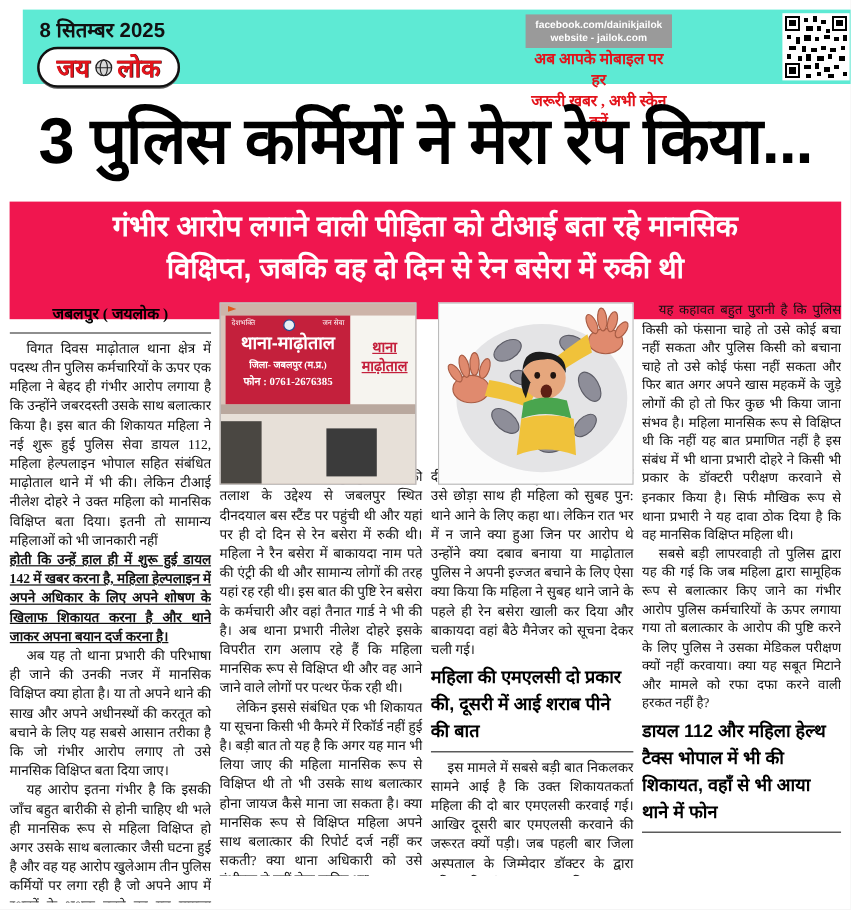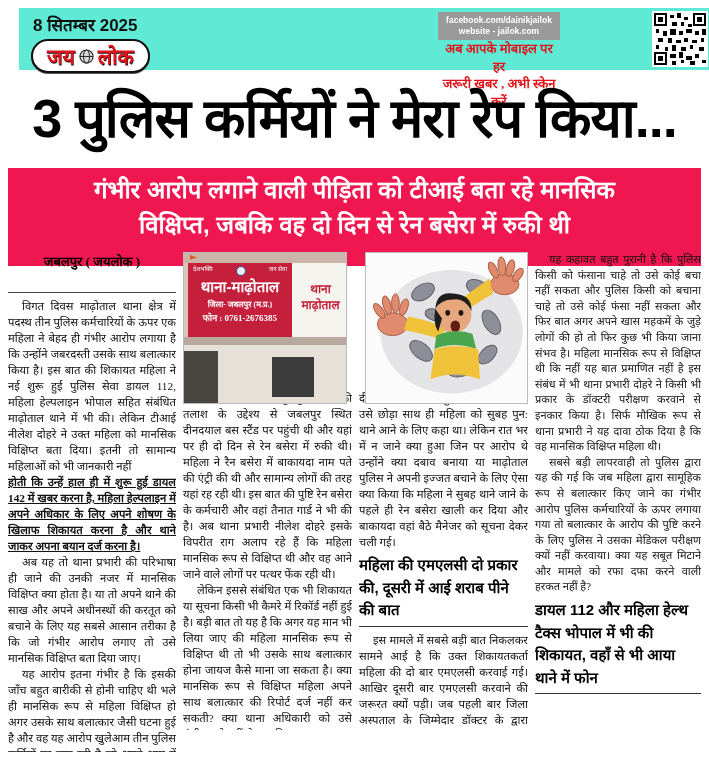--- a/index.html
+++ b/index.html
@@ -23,41 +23,41 @@
   
   .strap { position:absolute; left:8px; top:168px; width:693px; height:98px; background:#f0164f; color:#ffffff; text-align:center; font-weight:bold; font-size:24px; line-height:1.45; padding:5px 6px; font-family:"Liberation Sans", sans-serif; }
 
   
   .bodywrap { position:absolute; left:8px; top:252px; width:693px; height:500px; display:flex; gap:7px; }
   .col { overflow:hidden; }
   .col1 { width:168px; height:500px; }
   .midwrap { width:345px; height:500px; }
   .col4 { width:166px; height:500px; }
 
-  .dateline { text-align:center; font-weight:bold; font-size:13px; padding-bottom:22px; border-bottom:1px solid #444; margin-bottom:5px; }
+  .dateline { text-align:center; font-weight:bold; font-size:13px; padding-bottom:7px; border-bottom:1px solid #444; margin-bottom:5px; }
   p.para { font-size:11.3px; line-height:16px; text-align:justify; text-indent:14px; color:#111; }
   p.noindent { text-indent:0; }
   p.emph { font-weight:bold; text-decoration:underline; text-indent:0; }
 
   .images-row { display:flex; gap:18px; height:132px; margin-bottom:6px; }
   .photo { width:169px; height:152px; position:relative; overflow:hidden; border:1px solid #bbb; }
   .midcols { display:flex; gap:7px; height:340px; }
   .col2, .col3 { width:169px; height:340px; overflow:hidden; }
 
   
   .ps { background:#d9c4ba; }
   .ps .wallstrip { position:absolute; left:0; top:0; width:100%; height:10px; background:#cdb4a9; }
   .ps .sign { position:absolute; left:4px; top:10px; width:161px; height:74px; display:flex; }
   .ps .sign-red { width:104px; background:#c4203c; color:#fff; text-align:center; padding-top:2px; }
   .ps .motto { display:flex; justify-content:space-between; padding:0 5px; font-size:6px; color:#fff; }
   .ps .emblem { width:10px; height:10px; border-radius:50%; background:#e8eef5; border:1px solid #2a4d8f; margin-top:1px; }
   .ps .sign-title { font-size:15px; font-weight:bold; line-height:1.2; margin-top:2px; font-family:"Liberation Sans", sans-serif; }
   .ps .sign-sub { font-size:8px; font-weight:bold; margin-top:2px; }
   .ps .sign-phone { font-size:9px; font-weight:bold; margin-top:2px; color:#fff; }
-  .ps .sign-white { width:57px; background:#f6f4ef; color:#c4203c; text-align:center; font-weight:bold; font-size:12px; line-height:1.35; padding-top:18px; font-family:"Liberation Sans", sans-serif; }
+  .ps .sign-white { width:57px; background:#f6f4ef; color:#c4203c; text-align:center; font-weight:bold; font-size:12px; line-height:1.35; padding-top:18px; font-family:"Liberation Sans", sans-serif;text-decoration:underline; }
   .ps .flag { position:absolute; left:6px; top:2px; width:7px; height:8px; background:#e05a1e; clip-path:polygon(0 0,100% 30%,0 60%); }
   .ps .ledge { position:absolute; left:0; top:84px; width:100%; height:8px; background:#b9a89e; }
   .ps .wall2 { position:absolute; left:0; top:92px; width:100%; height:60px; background:#e7e0d8; }
   .ps .window { position:absolute; left:88px; top:104px; width:42px; height:40px; background:#3b3b3b; }
   .ps .door { position:absolute; left:0px; top:98px; width:34px; height:54px; background:#4a4742; }
 
   
   .cartoon { background:#fdfdfd; }
   .cartoon svg { width:100%; height:100%; }
 

